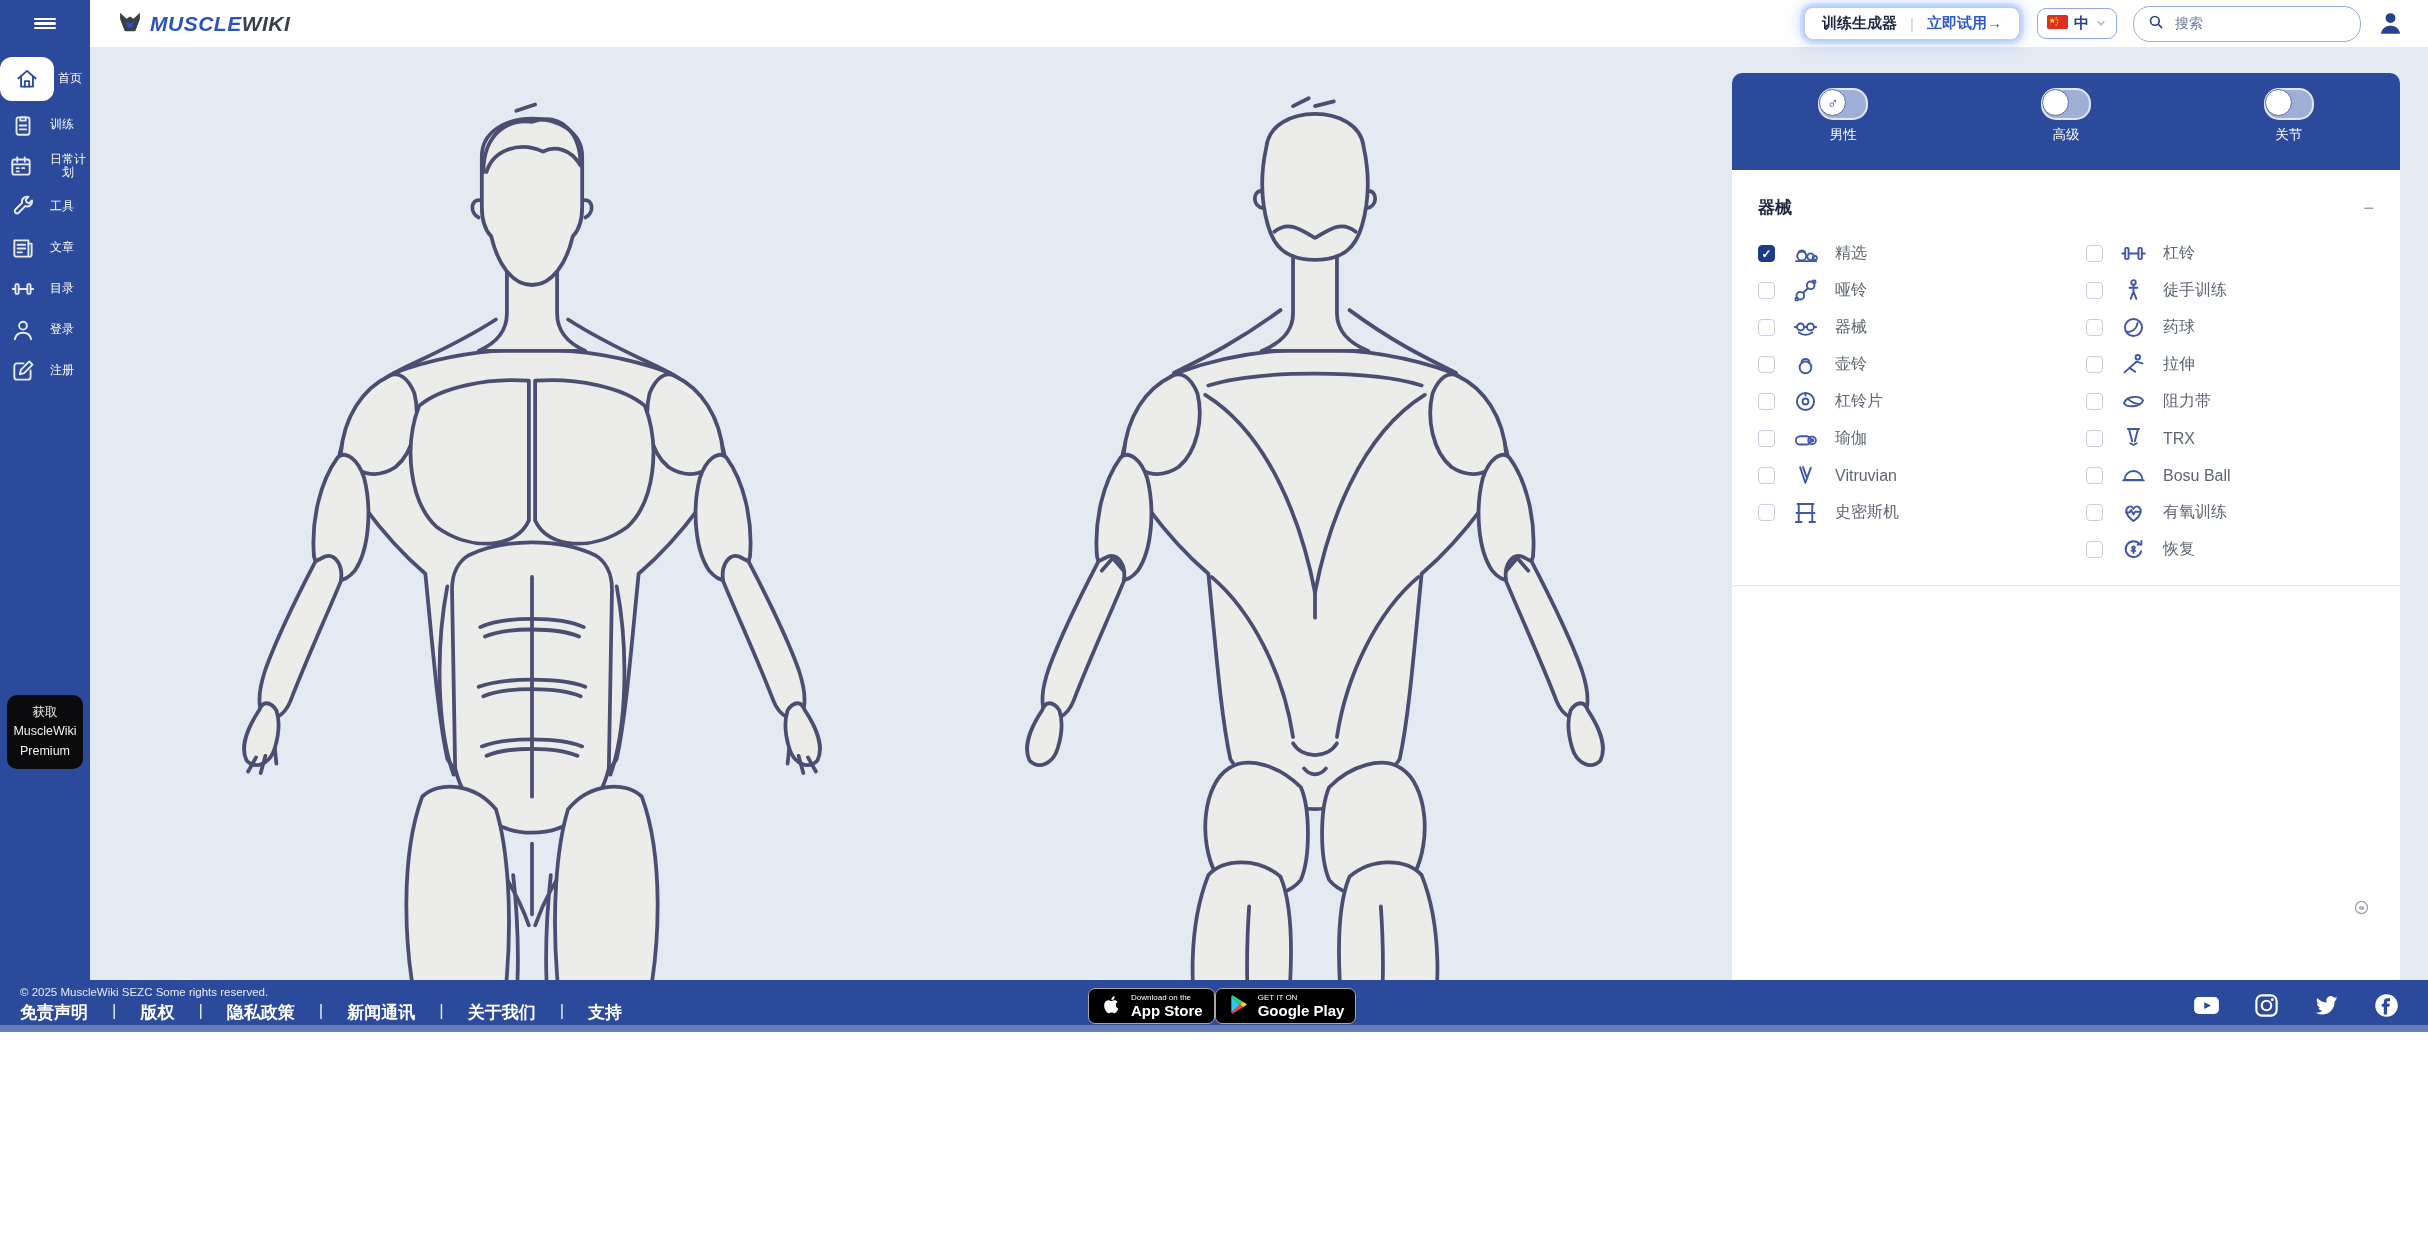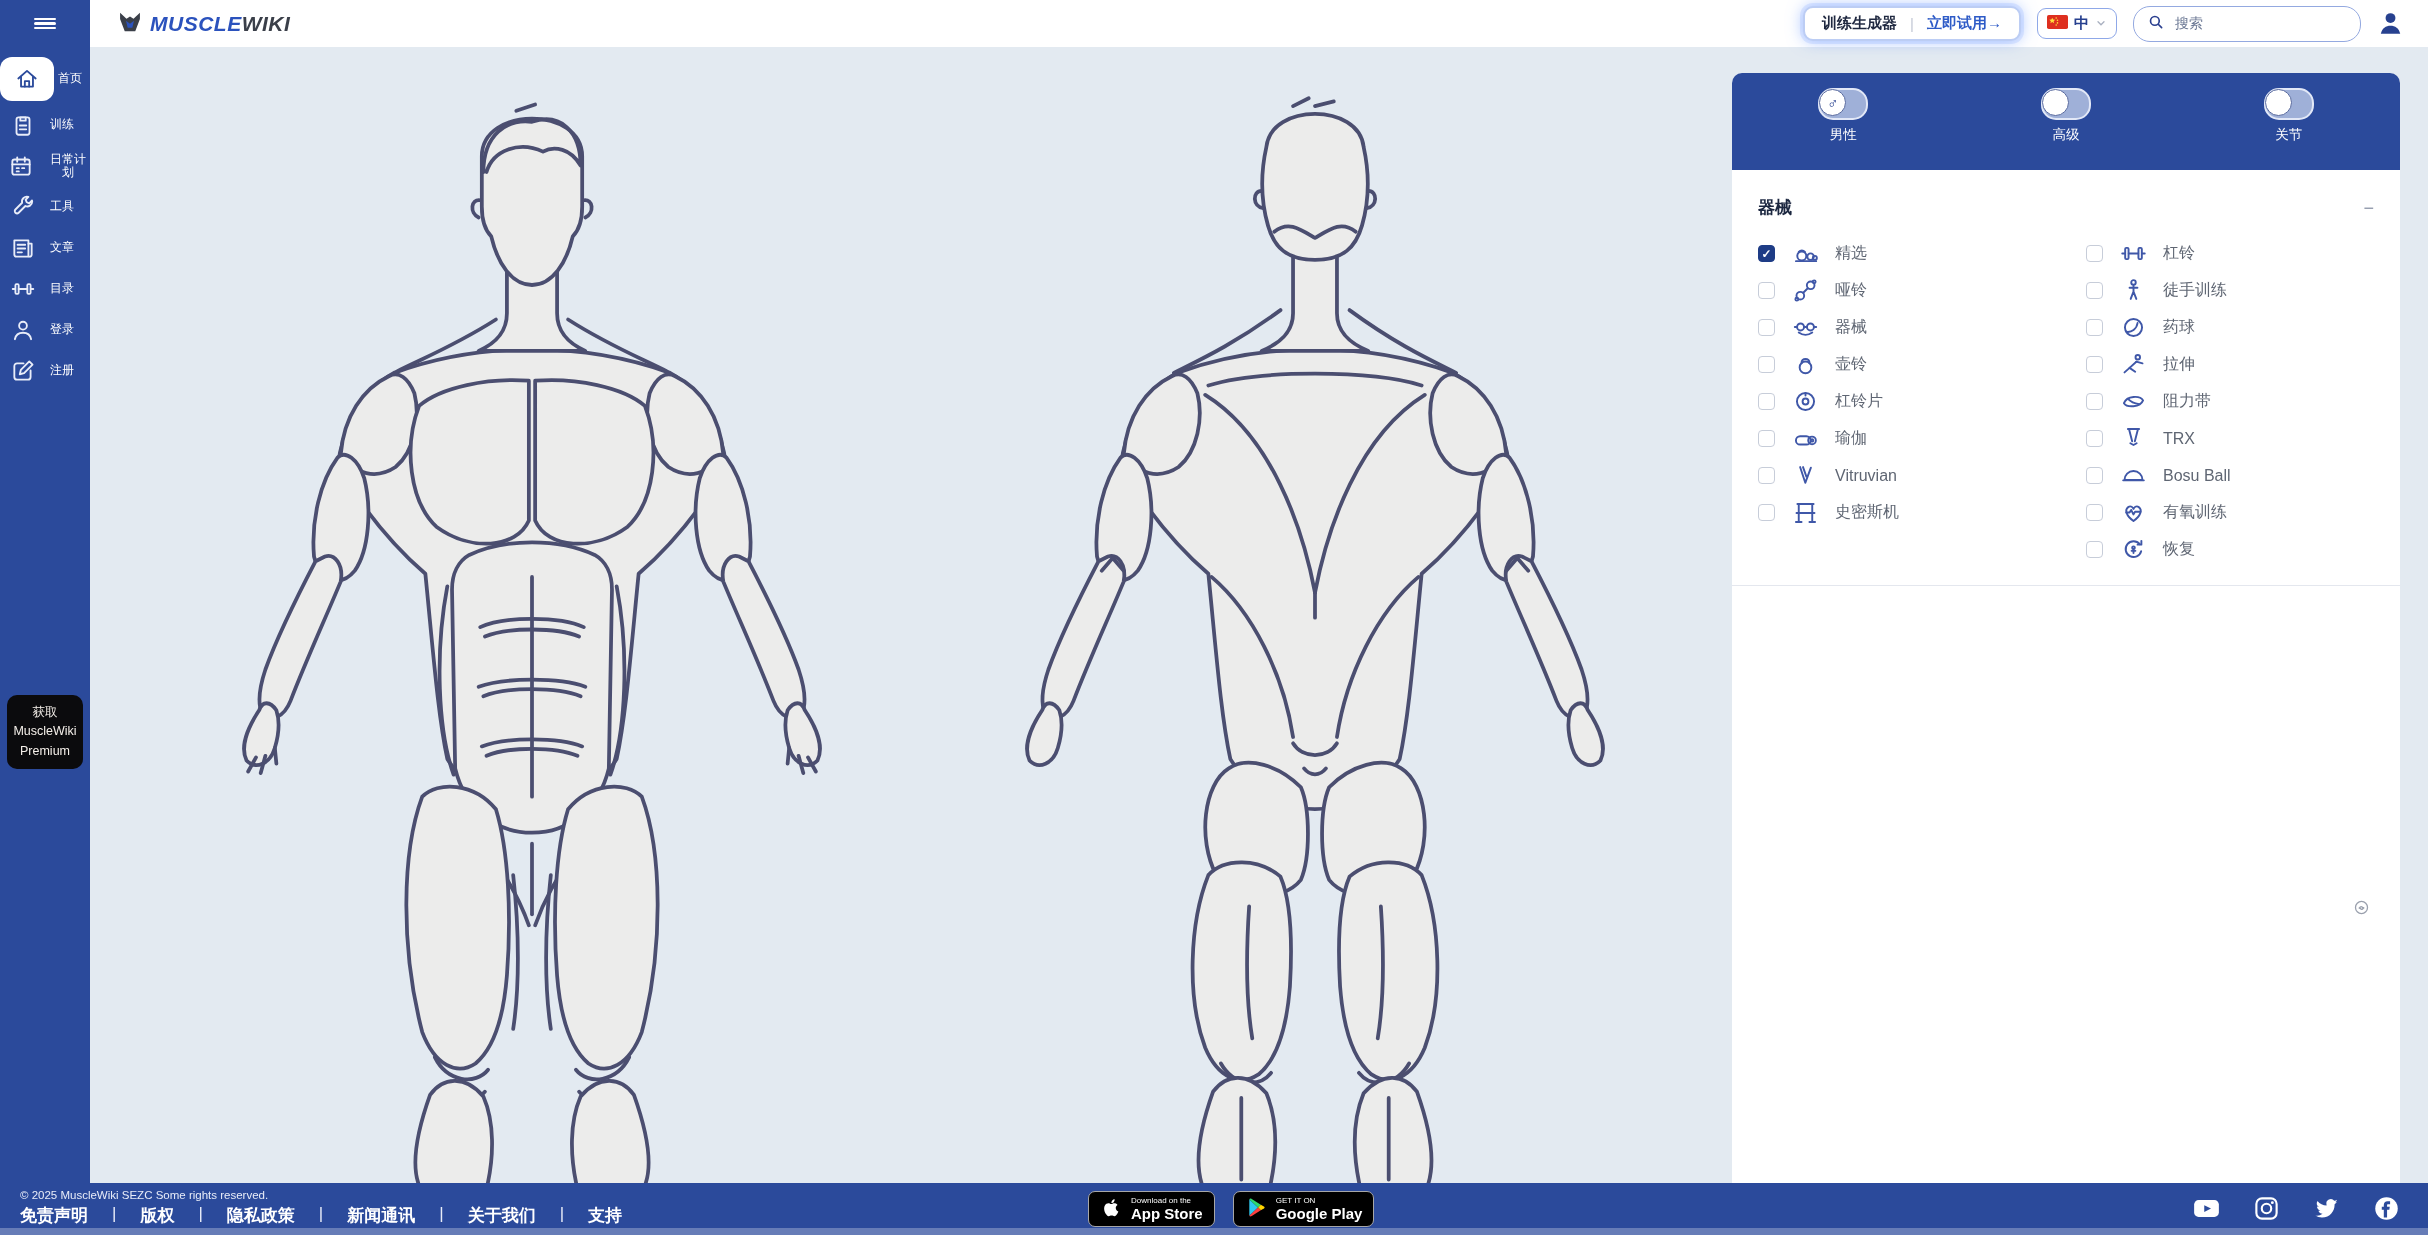--- a/index.html
+++ b/index.html
@@ -1,16 +1,16 @@
 <!DOCTYPE html>
 <html><head>
 <meta charset="utf-8">
 <style>
   html,body{margin:0;padding:0;}
-  .app{position:relative;width:2428px;height:1235px;background:#e2e9f0;overflow:hidden;
+  .app{position:relative;width:2428px;height:1032px;background:#e2e9f0;overflow:hidden;
        font-family:"Liberation Sans",sans-serif;color:#20293e;}
 
   
   .header{position:absolute;left:90px;top:0;right:0;height:47px;background:#fff;
           display:flex;align-items:center;z-index:5;}
   .logo{display:flex;align-items:center;gap:6px;margin-left:26px;cursor:pointer;}
   .logo-text{font-size:21px;font-weight:900;font-style:italic;letter-spacing:.5px;}
   .logo-muscle{color:#2b52bd;} .logo-wiki{color:#3a3f49;}
   .header-right{margin-left:auto;display:flex;align-items:center;gap:16px;margin-right:24px;}
   .gen-pill{display:flex;align-items:center;gap:13px;background:#fff;border:2px solid #bccdf4;
@@ -75,21 +75,21 @@
   .panel-divider{position:absolute;left:0;right:0;top:512px;height:1px;background:#e4e7ee;}
   .panel-gear{position:absolute;right:30px;top:826px;color:#9aa0ad;cursor:pointer;}
 
   
   .footer{position:absolute;left:0;right:0;bottom:0;height:52px;background:#2b4a9b;z-index:7;}
   .foot-left{position:absolute;left:20px;top:6px;display:flex;flex-direction:column;gap:3px;}
   .copyright{font-size:11.5px;color:#e8ecf8;}
   .foot-links{display:flex;gap:24px;font-size:17px;font-weight:700;color:#fff;}
   .foot-links .fl{cursor:pointer;}
   .foot-links .sep{font-weight:400;color:#e8ecf8;}
-  .badges{position:absolute;left:1088px;top:8px;display:flex;gap:18px;}
+  .badges{position:absolute;left:1088px;top:8px;display:flex;}
   .badge{height:36px;background:#000;border:1px solid #a7a7a7;border-radius:7px;display:flex;
          align-items:center;gap:8px;padding:0 11px;color:#fff;cursor:pointer;box-sizing:border-box;}
   .badge .bt{display:flex;flex-direction:column;line-height:1.15;}
   .badge .tag{font-size:8px;} .badge .store{font-size:15px;font-weight:700;}
   .socials{position:absolute;right:28px;top:12px;display:flex;gap:33px;align-items:center;}
   .soc{cursor:pointer;display:flex;}
   .scroll-strip{position:absolute;left:0;right:0;bottom:0;height:7px;background:rgba(255,255,255,.28);}
 </style>
 </head>
 <body>

